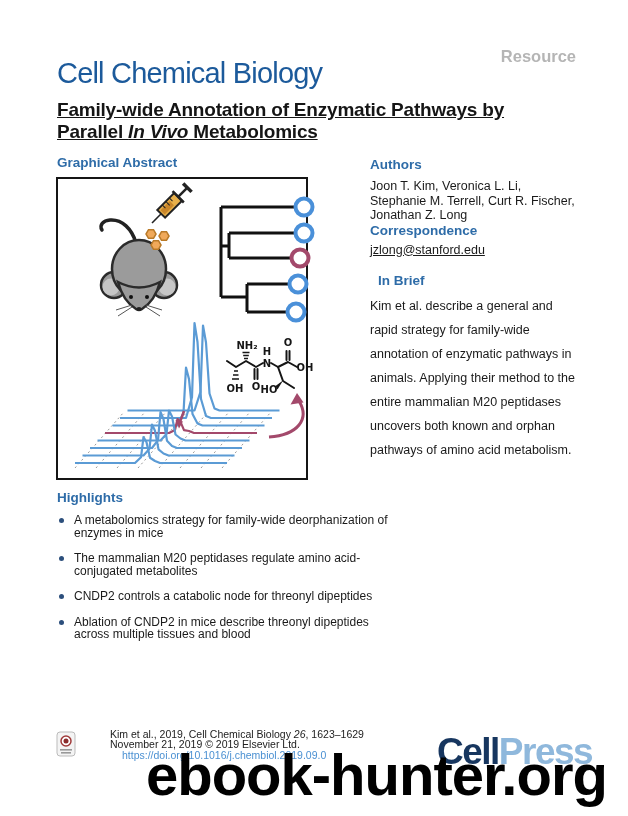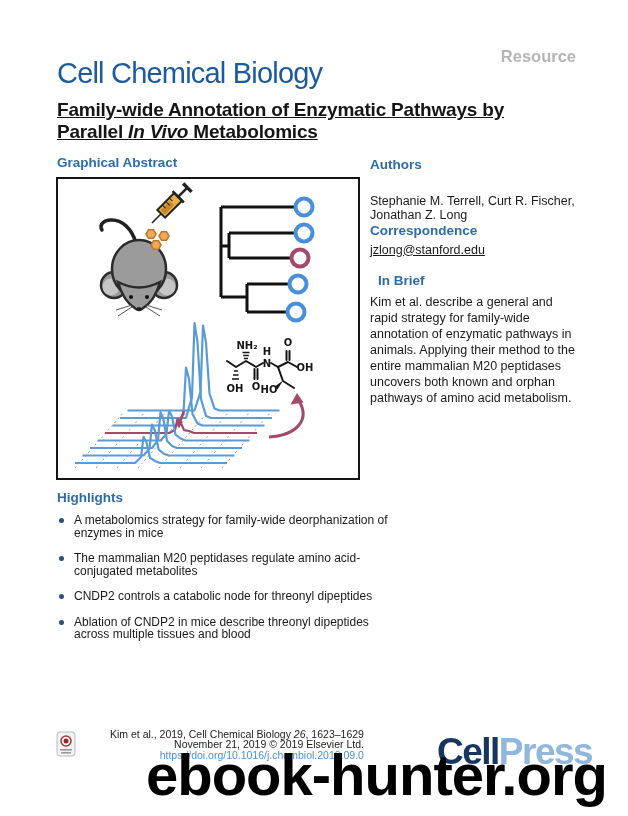--- a/index.html
+++ b/index.html
@@ -22,45 +22,45 @@
     font-size:19px; font-weight:bold; line-height:21.5px; color:#151515;
     letter-spacing:-0.2px;
     text-decoration:underline;
   }
   .blue-h {
     margin:0; font-size:13.5px; font-weight:bold;
     color:var(--heading-blue,#2e6ca8);
   }
   .ga-heading { position:absolute; top:155px; left:57px; }
   .ga-box {
-    position:absolute; left:56px; top:177px; width:304px; height:303px;
+    position:absolute; left:56px; top:177px; width:252px; height:303px;
     border:2px solid #151515; box-sizing:border-box; background:#fff;
   }
   .ga-box svg { display:block; width:300px; height:299px; }
 
   .right-col { position:absolute; left:370px; top:157px; width:212px; }
   .names { margin:7px 0 0; font-size:12.5px; line-height:14.5px; }
   .corr-h { }
   .email { margin:5px 0 0; font-size:12.5px; line-height:14px;text-decoration:underline; }
   .brief-h { margin-top:16px;padding-left:8px; }
-  .brief-text { margin:6px 0 18px; font-size:12.5px; line-height:16px; }
+  .brief-text { margin:6px 0 18px; font-size:12.5px; line-height:24px; }
 
   .highlights { position:absolute; left:57px; top:490px; width:332px; }
   .hl-items { margin-top:9px; }
   .hl-item { display:flex; margin-bottom:13px; }
   .hl-dot {
     flex:0 0 auto; width:5px; height:5px; border-radius:50%;
     background:var(--bullet-navy,#2c4f7c); margin:4px 10px 0 2px;
   }
   .hl-text { font-size:12px; line-height:12.5px; }
 
   .badge { position:absolute; left:56px; top:731px; }
   .citation {
     position:absolute; left:110px; top:729px; margin:0;
-    font-size:10.5px; line-height:10.3px; color:#222;text-align:right;
+    font-size:10.5px; line-height:10.3px; color:#222;
   }
   .citation .vol { font-style:italic; }
   .doi { color:var(--link-blue,#4a90d2); text-decoration:none;padding-left:12px; }
   .cellpress {
     position:absolute; left:437px; top:733px;
     font-size:37px; font-weight:bold; letter-spacing:-1.5px; line-height:1;
   }
   .cp-cell { color:var(--cellpress-dark,#17365f); }
   .cp-press { color:var(--cellpress-light,#8fb8dc); }
 
@@ -180,21 +180,21 @@
         <text class="chemtxt" x="87" y="44">OH</text>
         <text class="chemtxt" x="17" y="65">OH</text>
         <text class="chemtxt" x="38" y="63">O</text>
         <text class="chemtxt" x="51" y="66">HO</text>
       </g>
     </svg>
   </div>
 
   <aside class="right-col">
     <h4 class="blue-h">Authors</h4>
-    <p class="names"><br><span>Stephanie M. Terrell, Curt R. Fischer,</span><br><span>Jonathan Z. Long</span></p>
+    <p class="names"><span>Joon T. Kim, Veronica L. Li,</span><br><span>Stephanie M. Terrell, Curt R. Fischer,</span><br><span>Jonathan Z. Long</span></p>
 
     <h4 class="blue-h corr-h">Correspondence</h4>
     <p class="email">jzlong@stanford.edu</p>
 
     <h4 class="blue-h brief-h">In Brief</h4>
     <p class="brief-text">Kim et al. describe a general and rapid strategy for family-wide annotation of enzymatic pathways in animals. Applying their method to the entire mammalian M20 peptidases uncovers both known and orphan pathways of amino acid metabolism.</p>
   </aside>
 
   <section class="highlights">
     <h4 class="blue-h">Highlights</h4>

